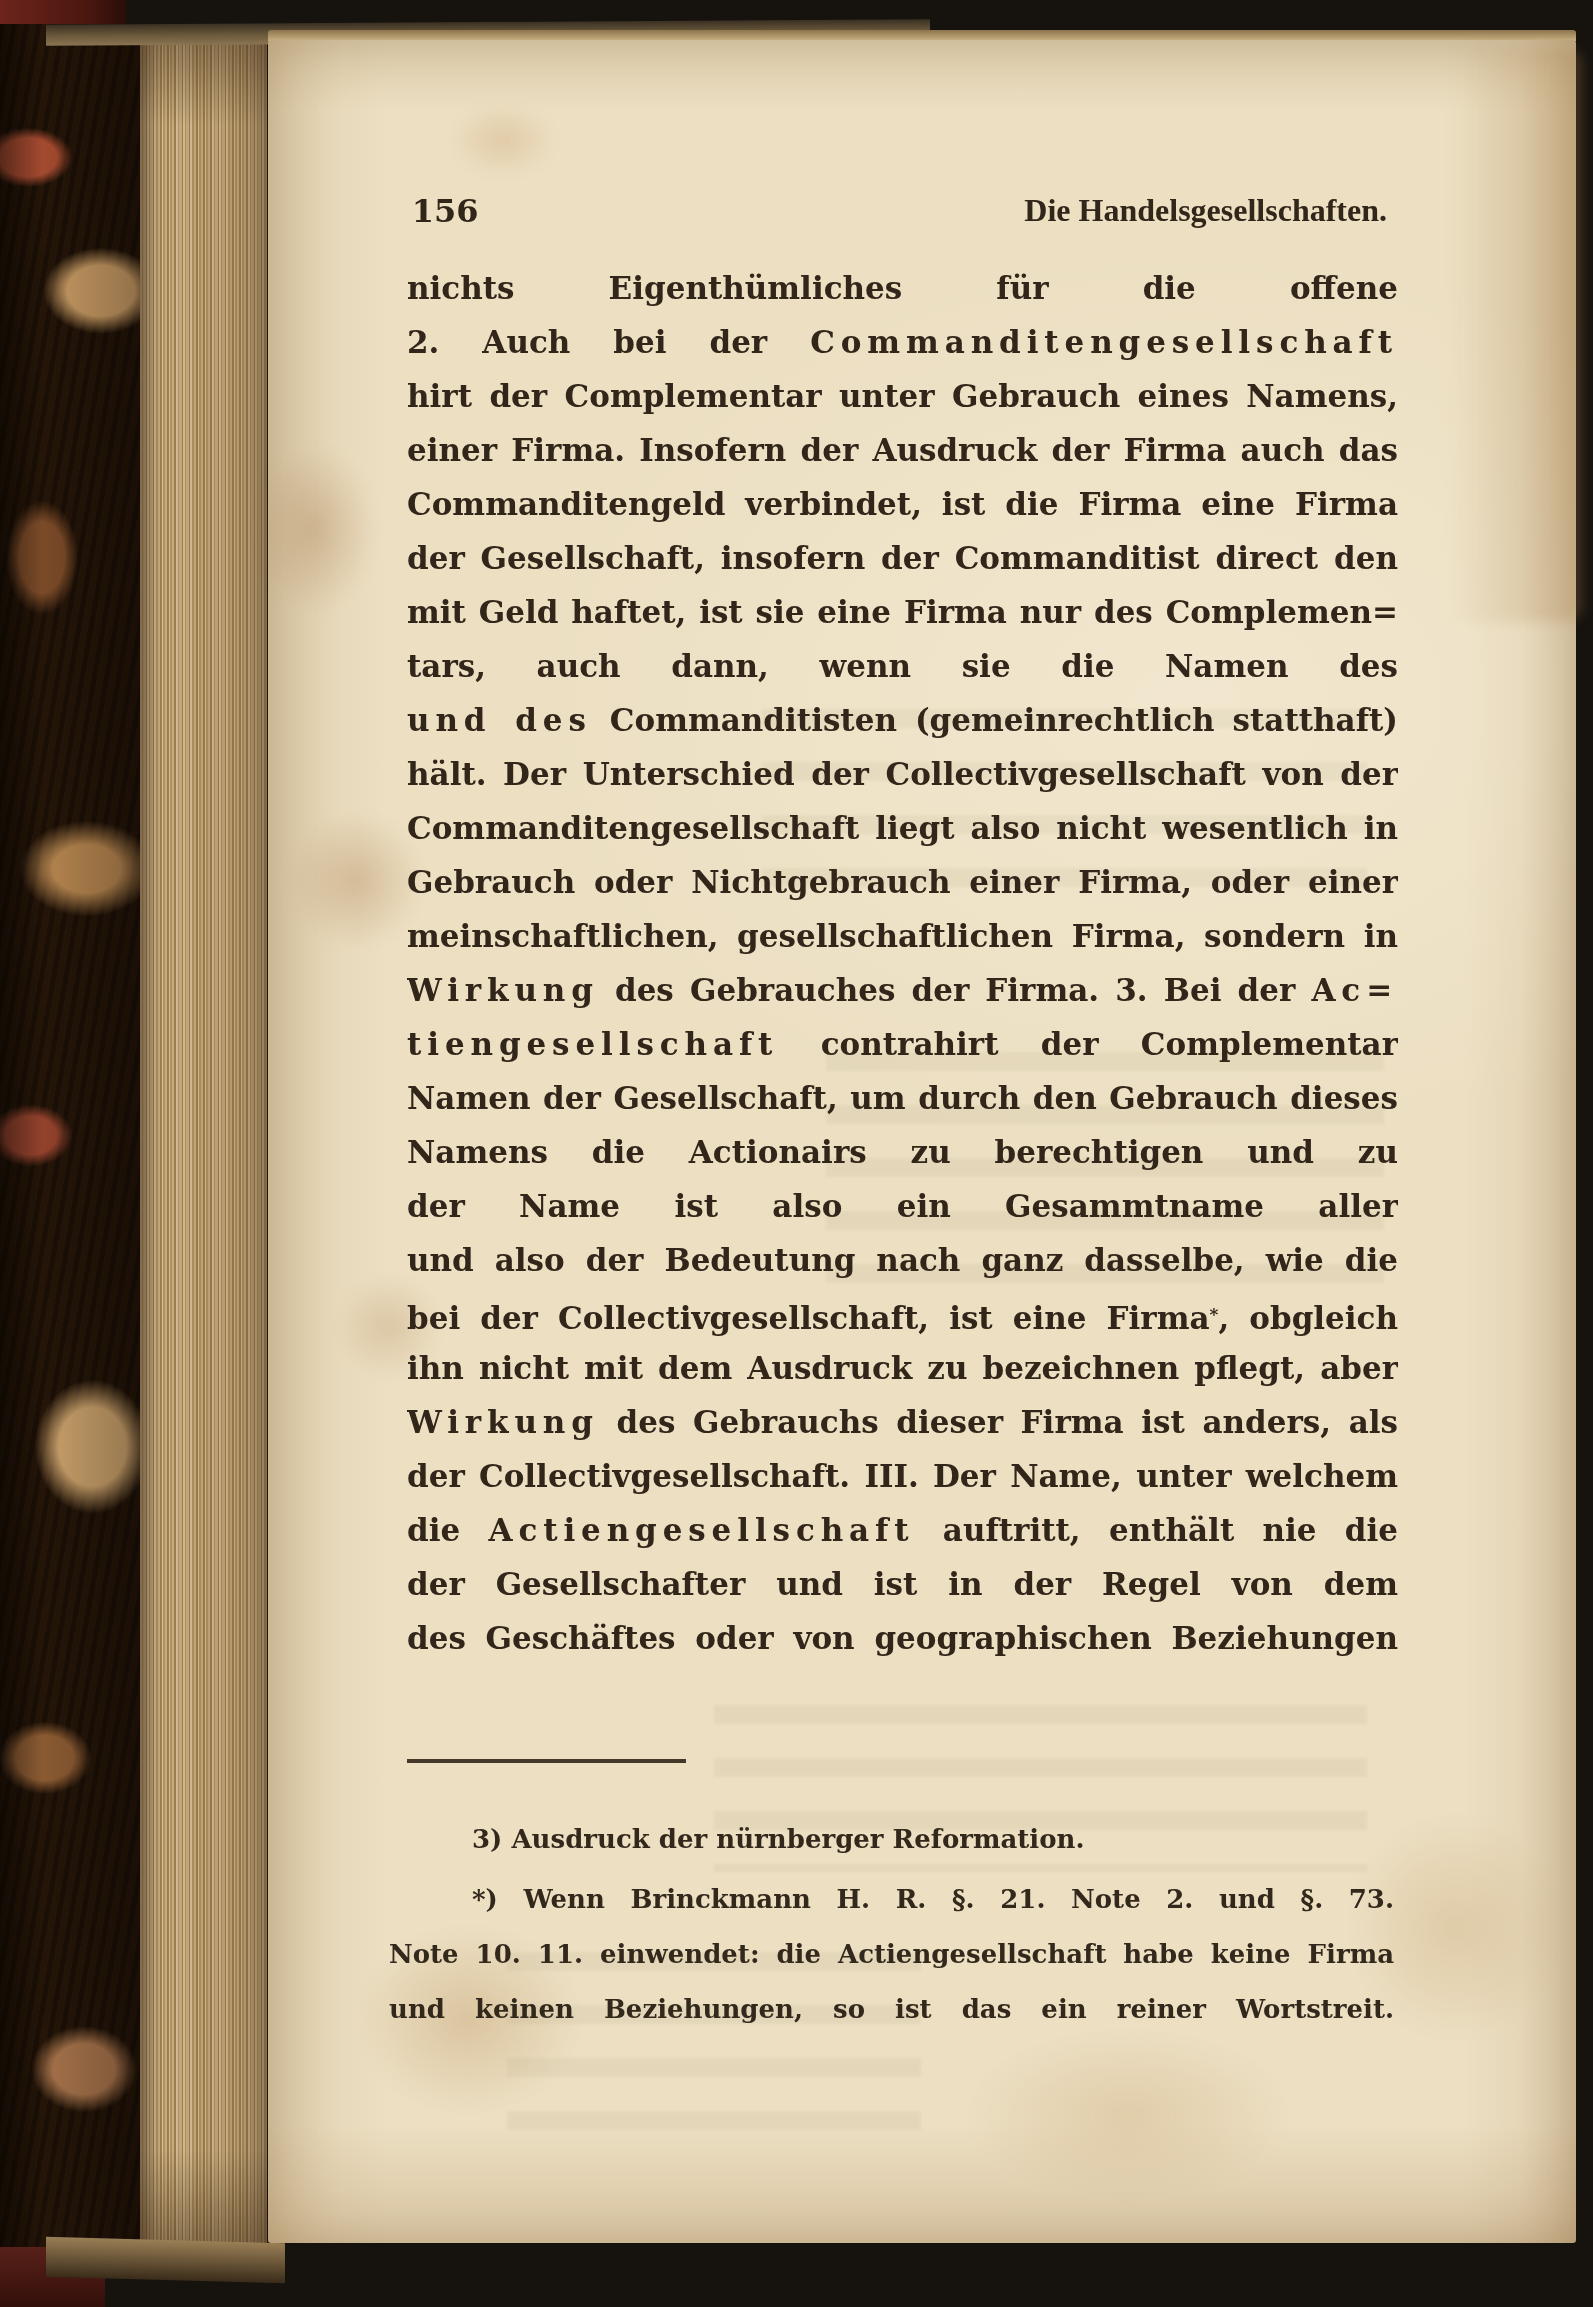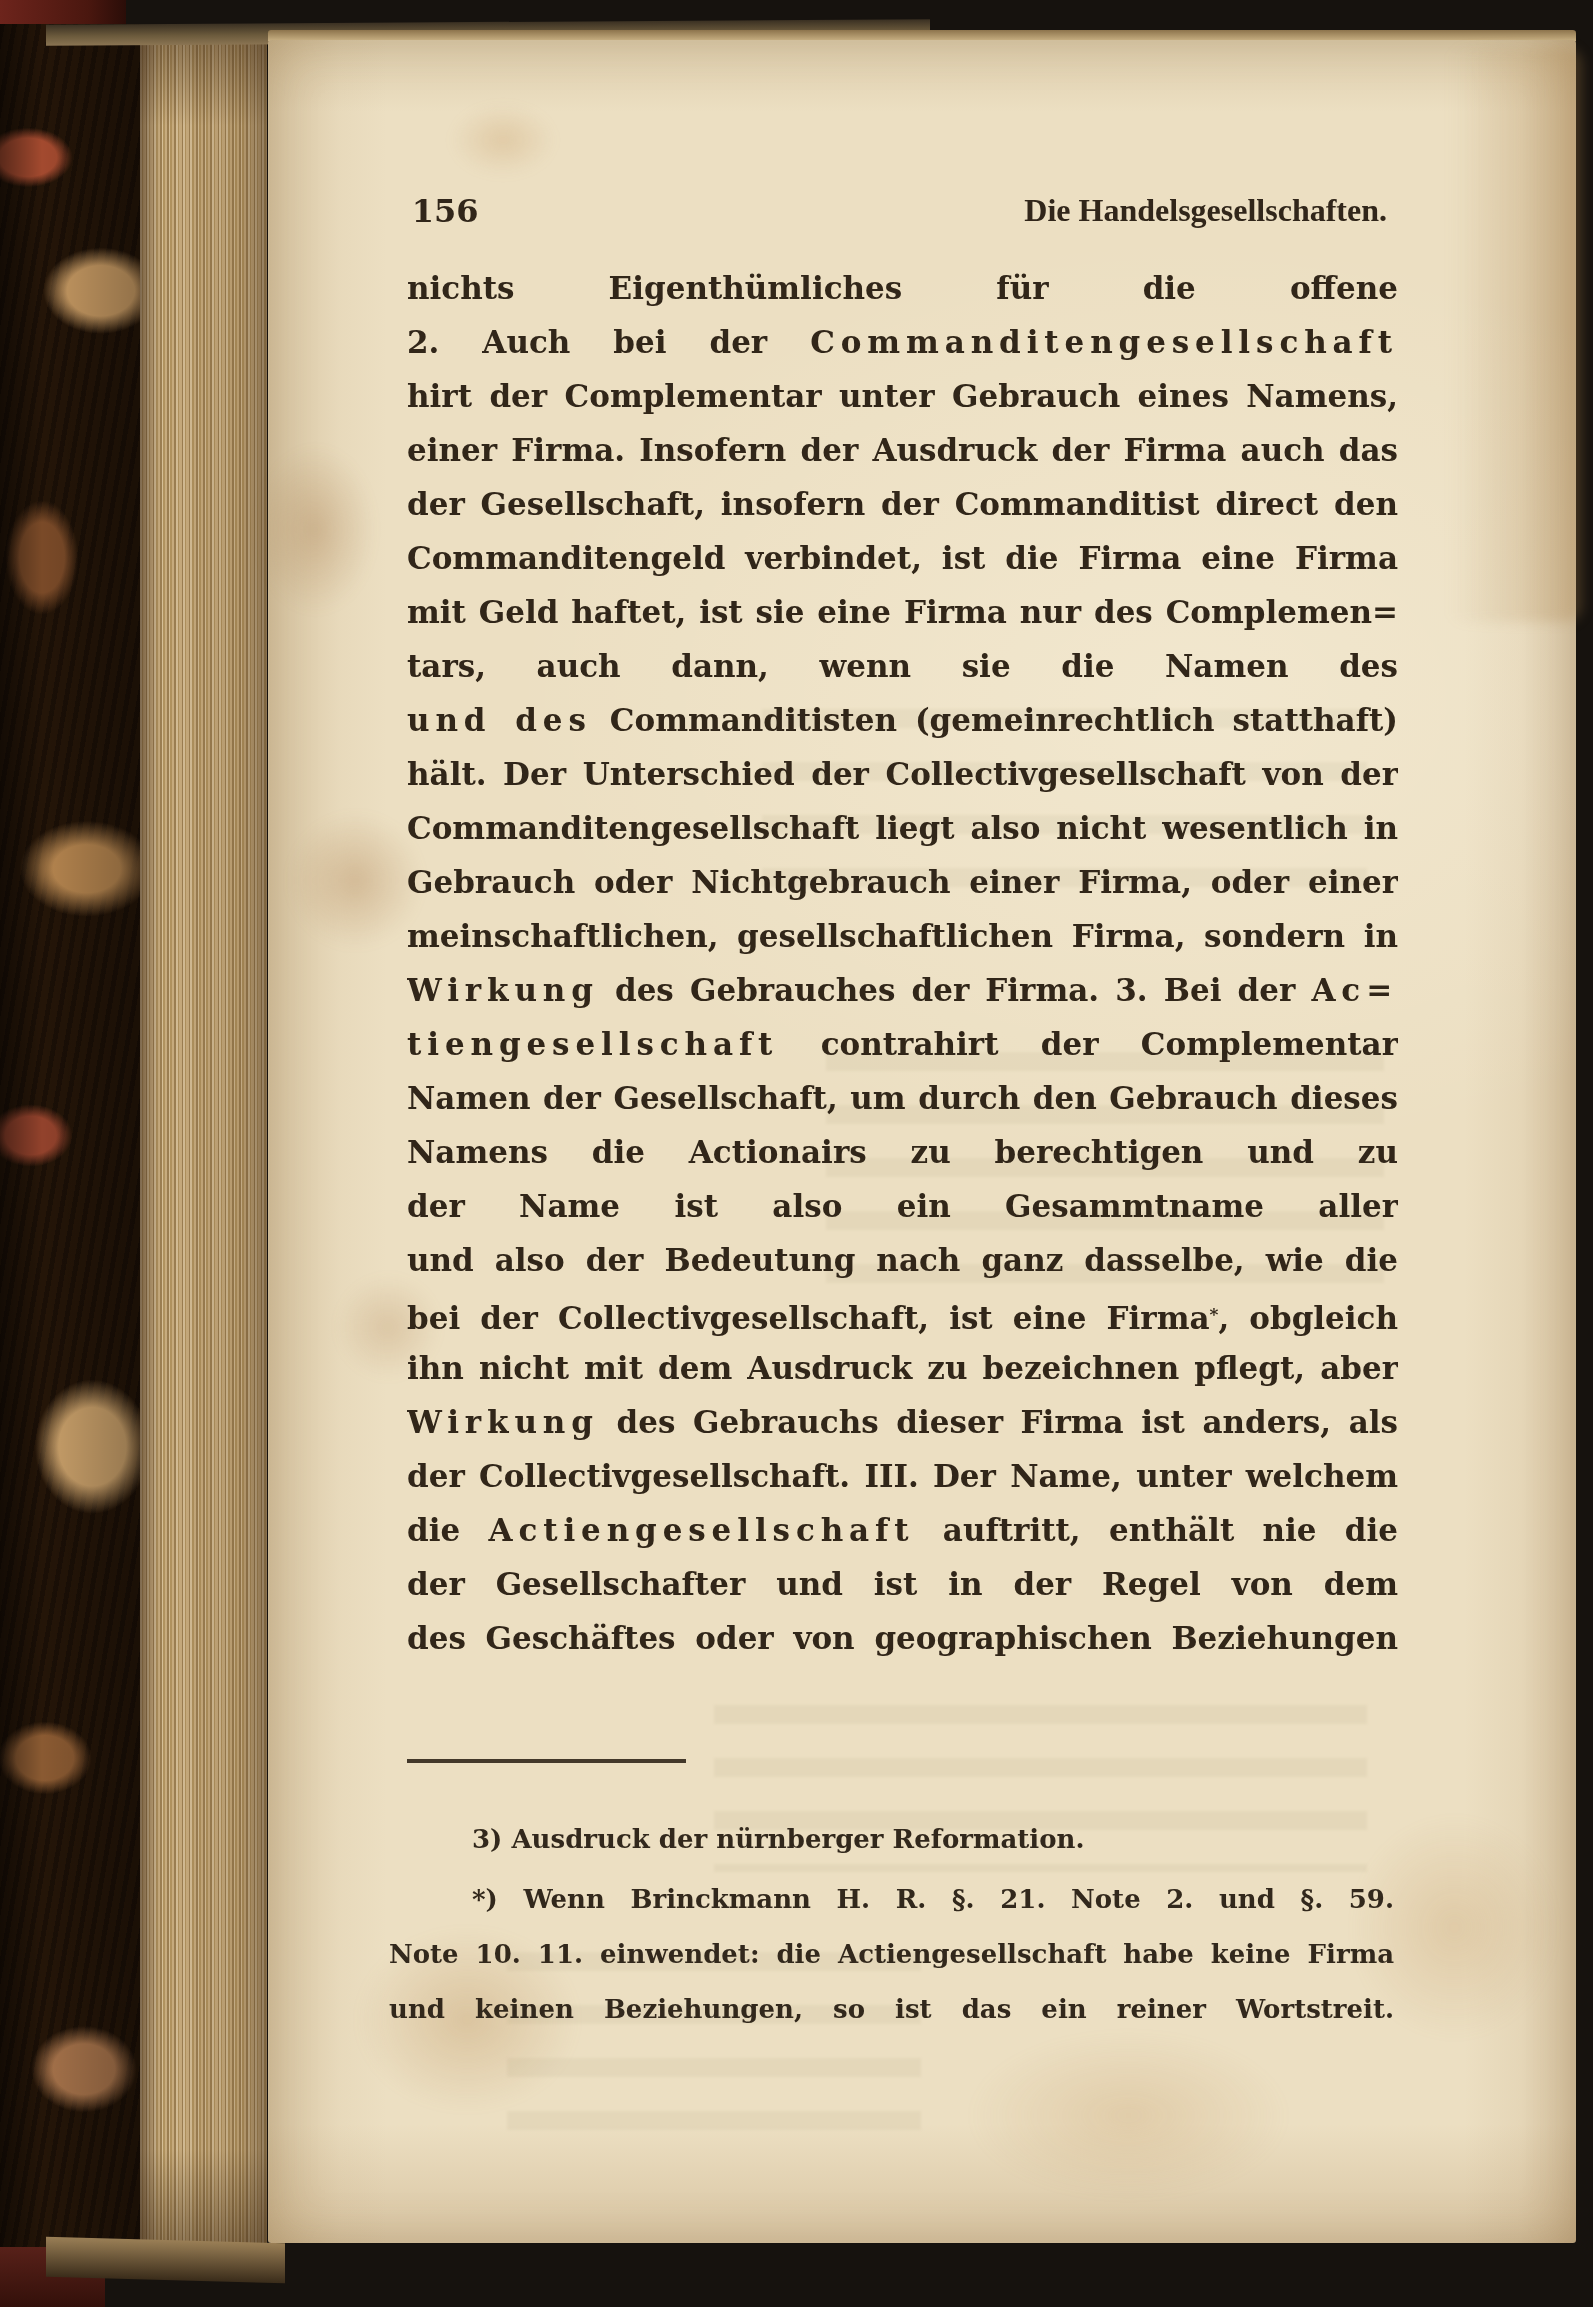--- a/index.html
+++ b/index.html
@@ -106,22 +106,22 @@
     <div class="textblock header">
       <span class="pagenum">156</span>
       <span class="running-title">Die Handelsgesellschaften.</span>
     </div>
 
     <div class="bodytext">
         <div class="bline"><span>nichts Eigenthümliches für die offene Handelsgesellschaft.</span></div>
         <div class="bline"><span>2. Auch bei der </span><span class="sperr">Commanditengesellschaft</span></div>
         <div class="bline"><span>hirt der Complementar unter Gebrauch eines Namens,</span></div>
         <div class="bline"><span>einer Firma. Insofern der Ausdruck der Firma auch das</span></div>
+        <div class="bline"><span>Commanditengeld verbindet, ist die Firma eine Firma</span></div>
         <div class="bline"><span>der Gesellschaft, insofern der Commanditist direct den</span></div>
-        <div class="bline"><span>Commanditengeld verbindet, ist die Firma eine Firma</span></div>
         <div class="bline"><span>mit Geld haftet, ist sie eine Firma nur des Complemen=</span></div>
         <div class="bline"><span>tars, auch dann, wenn sie die Namen des Complementars</span></div>
         <div class="bline"><span class="sperr">und des</span><span> Commanditisten (gemeinrechtlich statthaft) ent=</span></div>
         <div class="bline"><span>hält. Der Unterschied der Collectivgesellschaft von der</span></div>
         <div class="bline"><span>Commanditengesellschaft liegt also nicht wesentlich in dem</span></div>
         <div class="bline"><span>Gebrauch oder Nichtgebrauch einer Firma, oder einer ge=</span></div>
         <div class="bline"><span>meinschaftlichen, gesellschaftlichen Firma, sondern in der</span></div>
         <div class="bline"><span class="sperr">Wirkung</span><span> des Gebrauches der Firma. 3. Bei der </span><span class="sperr">Ac=</span></div>
         <div class="bline"><span class="sperr">tiengesellschaft</span><span> contrahirt der Complementar unter dem</span></div>
         <div class="bline"><span>Namen der Gesellschaft, um durch den Gebrauch dieses</span></div>
@@ -134,19 +134,19 @@
         <div class="bline"><span>der Collectivgesellschaft. III. Der Name, unter welchem</span></div>
         <div class="bline"><span>die </span><span class="sperr">Actiengesellschaft</span><span> auftritt, enthält nie die Namen</span></div>
         <div class="bline"><span>der Gesellschafter und ist in der Regel von dem Gegenstand</span></div>
         <div class="bline"><span>des Geschäftes oder von geographischen Beziehungen her=</span></div>
       </div>
 
     <div class="footnote-rule"></div>
 
     <div class="footnotes">
         <div class="fline ind gap">3) Ausdruck der nürnberger Reformation.</div>
-        <div class="fline just ind">*) Wenn Brinckmann H. R. §. 21. Note 2. und §. 59.</div>
+        <div class="fline just ind">*) Wenn Brinckmann H. R. §. 21. Note 2. und §. 73.</div>
         <div class="fline just">Note 10. 11. einwendet: die Actiengesellschaft habe keine Firma</div>
         <div class="fline just">und keinen Beziehungen, so ist das ein reiner Wortstreit.</div>
       </div>
   </div>
 </div>
 
 
 </body></html>

